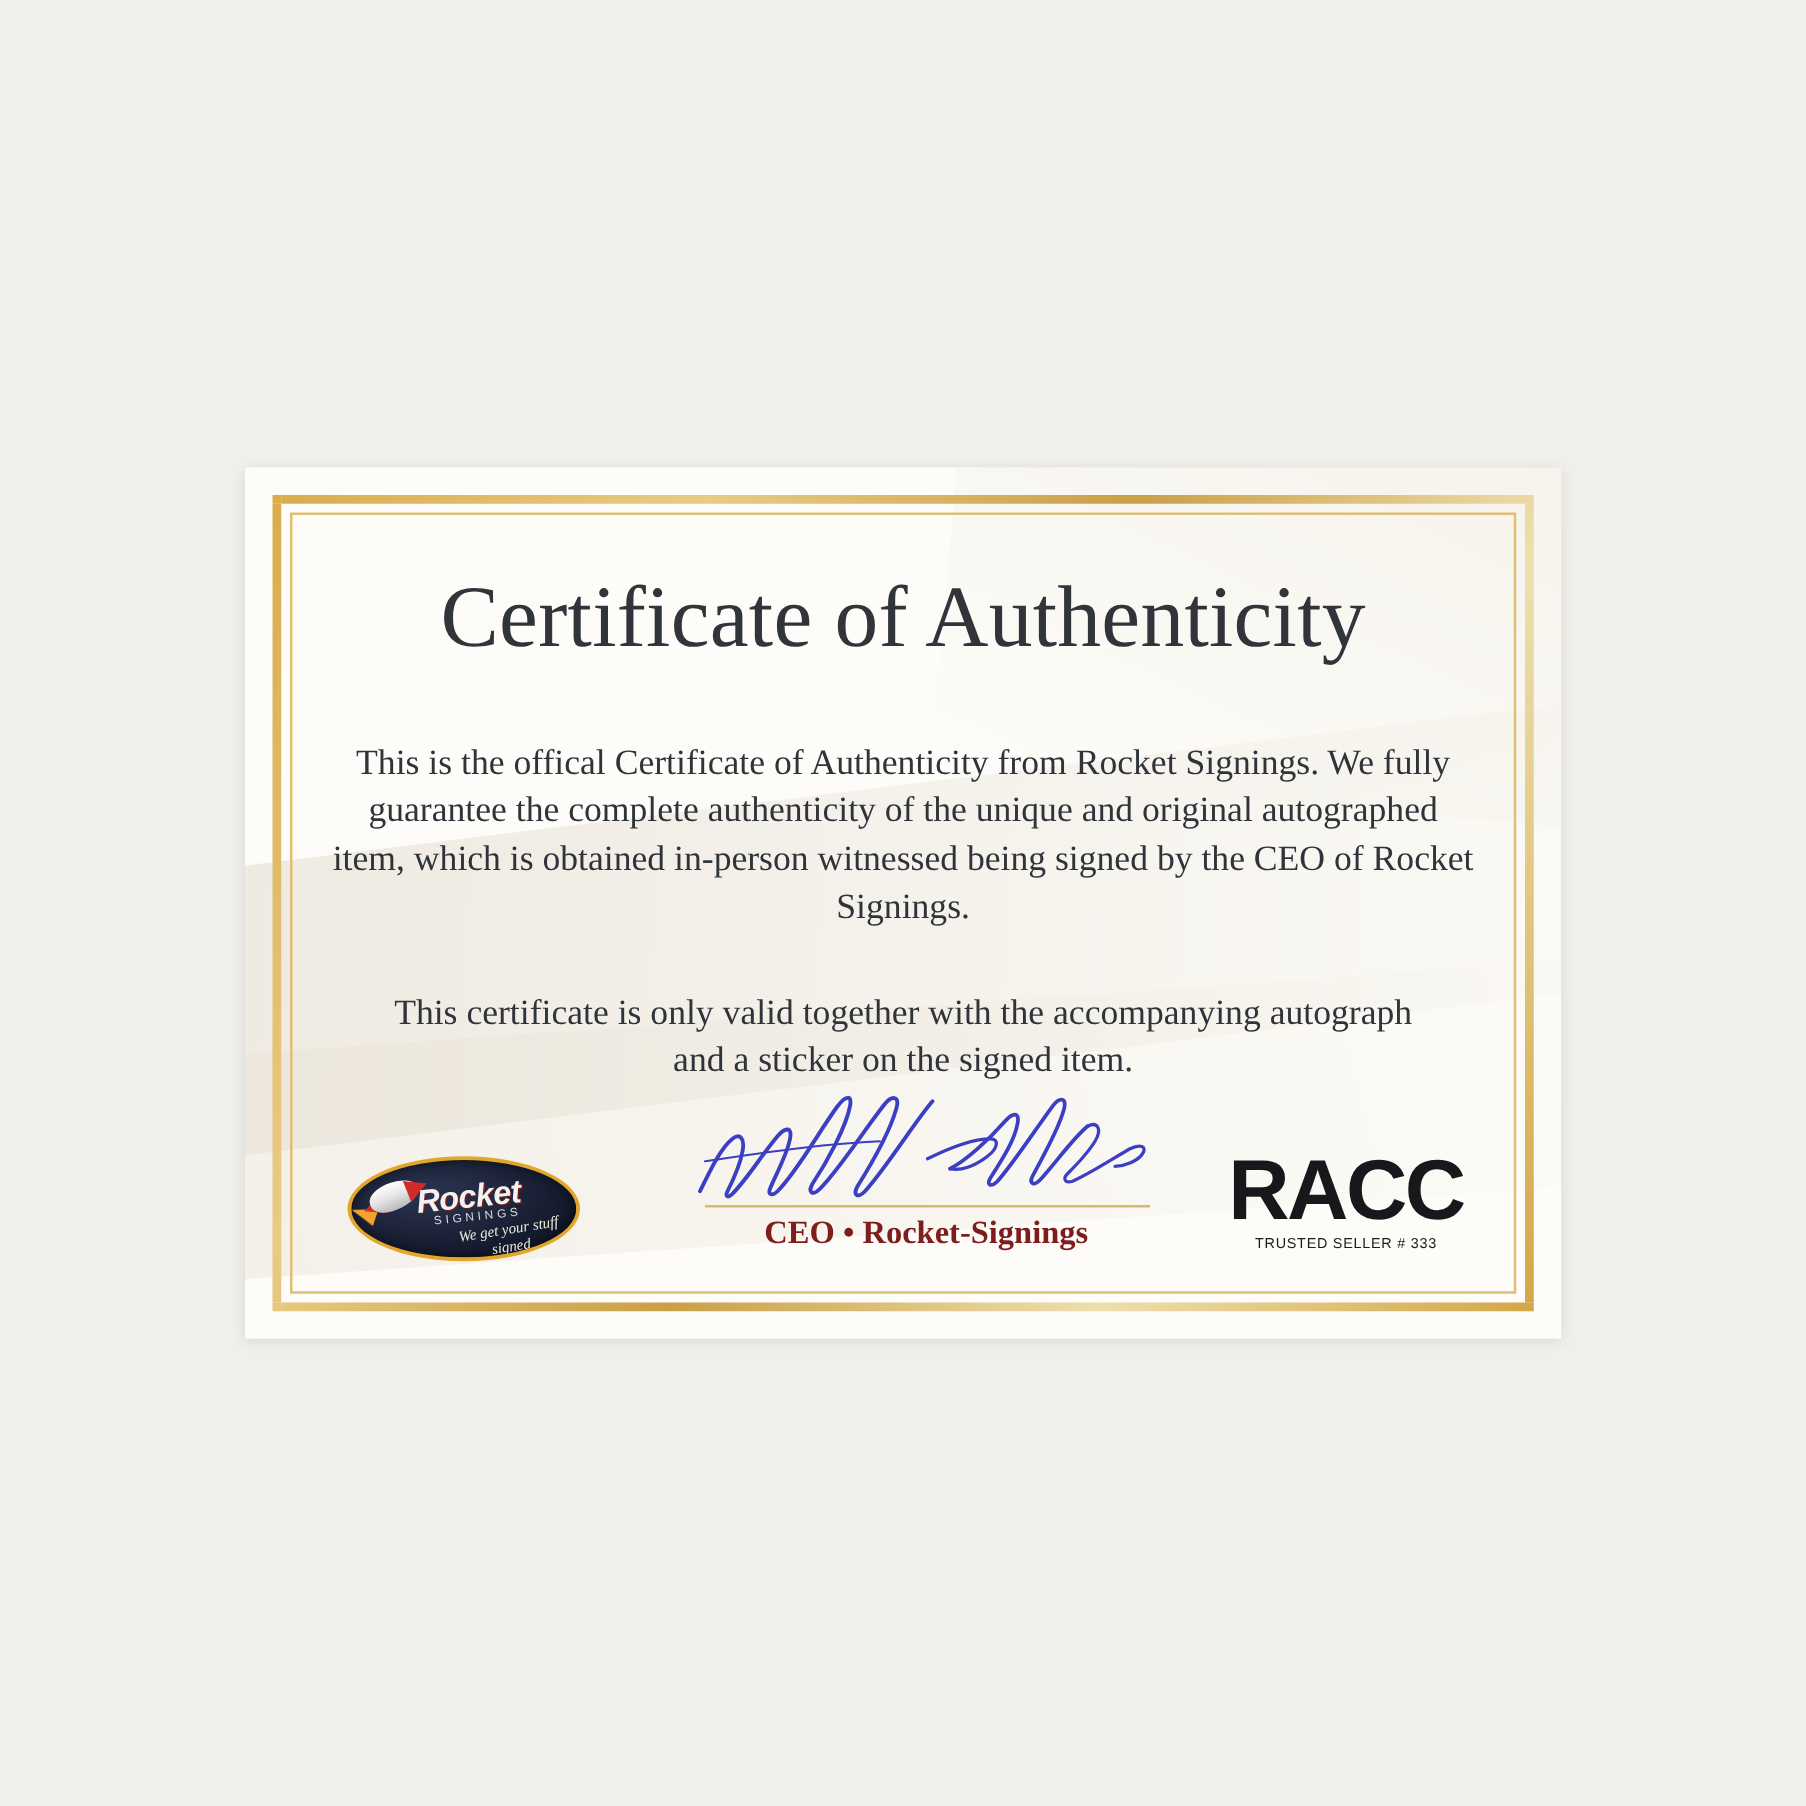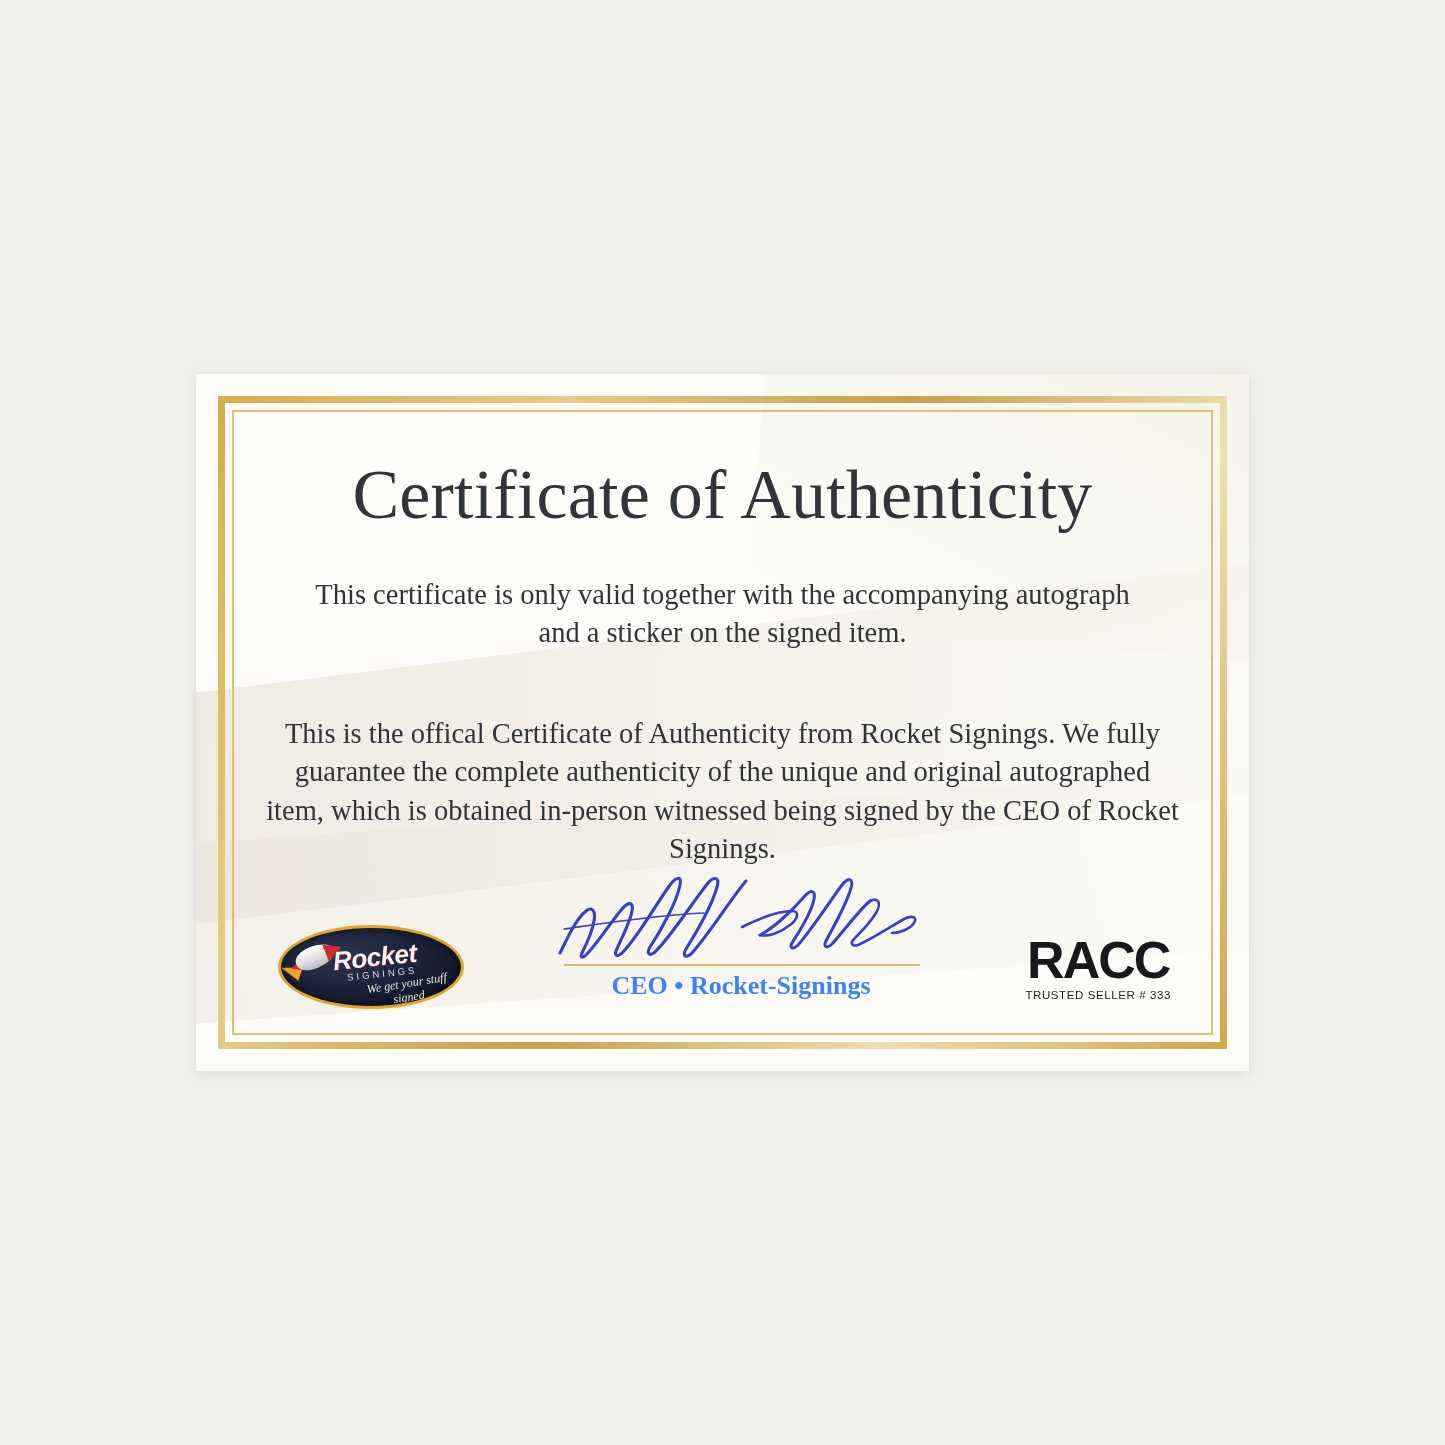--- a/index.html
+++ b/index.html
@@ -207,34 +207,34 @@
     background: #d8b974;
   }
   .sig-caption {
     position: absolute;
     left: 0; right: 0;
     bottom: 8px;
     text-align: center;
     font-family: "Liberation Serif", serif;
     font-weight: bold;
     font-size: 26px;
-    color: #3b82f6;
+    color: #7f1d1d;
   }
 
   
   .racc {
     position: absolute;
     right: 18px;
     bottom: 22px;
     text-align: center;
   }
   .racc-word {
     font-family: "Liberation Sans", sans-serif;
     font-weight: bold;
-    font-size: 52px;
+    font-size: 68px;
     letter-spacing: -2px;
     color: #16181c;
     line-height: 0.95;
   }
   .racc-sub {
     margin-top: 4px;
     font-family: "Liberation Sans", sans-serif;
     font-weight: normal;
     font-size: 11.5px;
     letter-spacing: 0.6px;
@@ -252,23 +252,23 @@
     <div class="wm wm2"></div>
     <div class="wm wm3"></div>
 
     <div class="border-outer"></div>
     <div class="border-inner"></div>
 
     <div class="content">
 
       <div class="cert-title">Certificate of Authenticity</div>
 
+      <div class="para para1">This is the offical Certificate of Authenticity from Rocket Signings. We fully guarantee the complete authenticity of the unique and original autographed item, which is obtained in-person witnessed being signed by the CEO of Rocket Signings.</div>
+
       <div class="para para2">This certificate is only valid together with the accompanying autograph and a sticker on the signed item.</div>
-
-      <div class="para para1">This is the offical Certificate of Authenticity from Rocket Signings. We fully guarantee the complete authenticity of the unique and original autographed item, which is obtained in-person witnessed being signed by the CEO of Rocket Signings.</div>
 
       <div class="footer">
 
         <div class="rocket-logo">
           <div class="rocket-flame"></div>
           <div class="rocket-fin"></div>
           <div class="rocket-body"></div>
           <div class="rocket-nose"></div>
           <div class="rocket-word">Rocket</div>
           <div class="rocket-sub">SIGNINGS</div>

